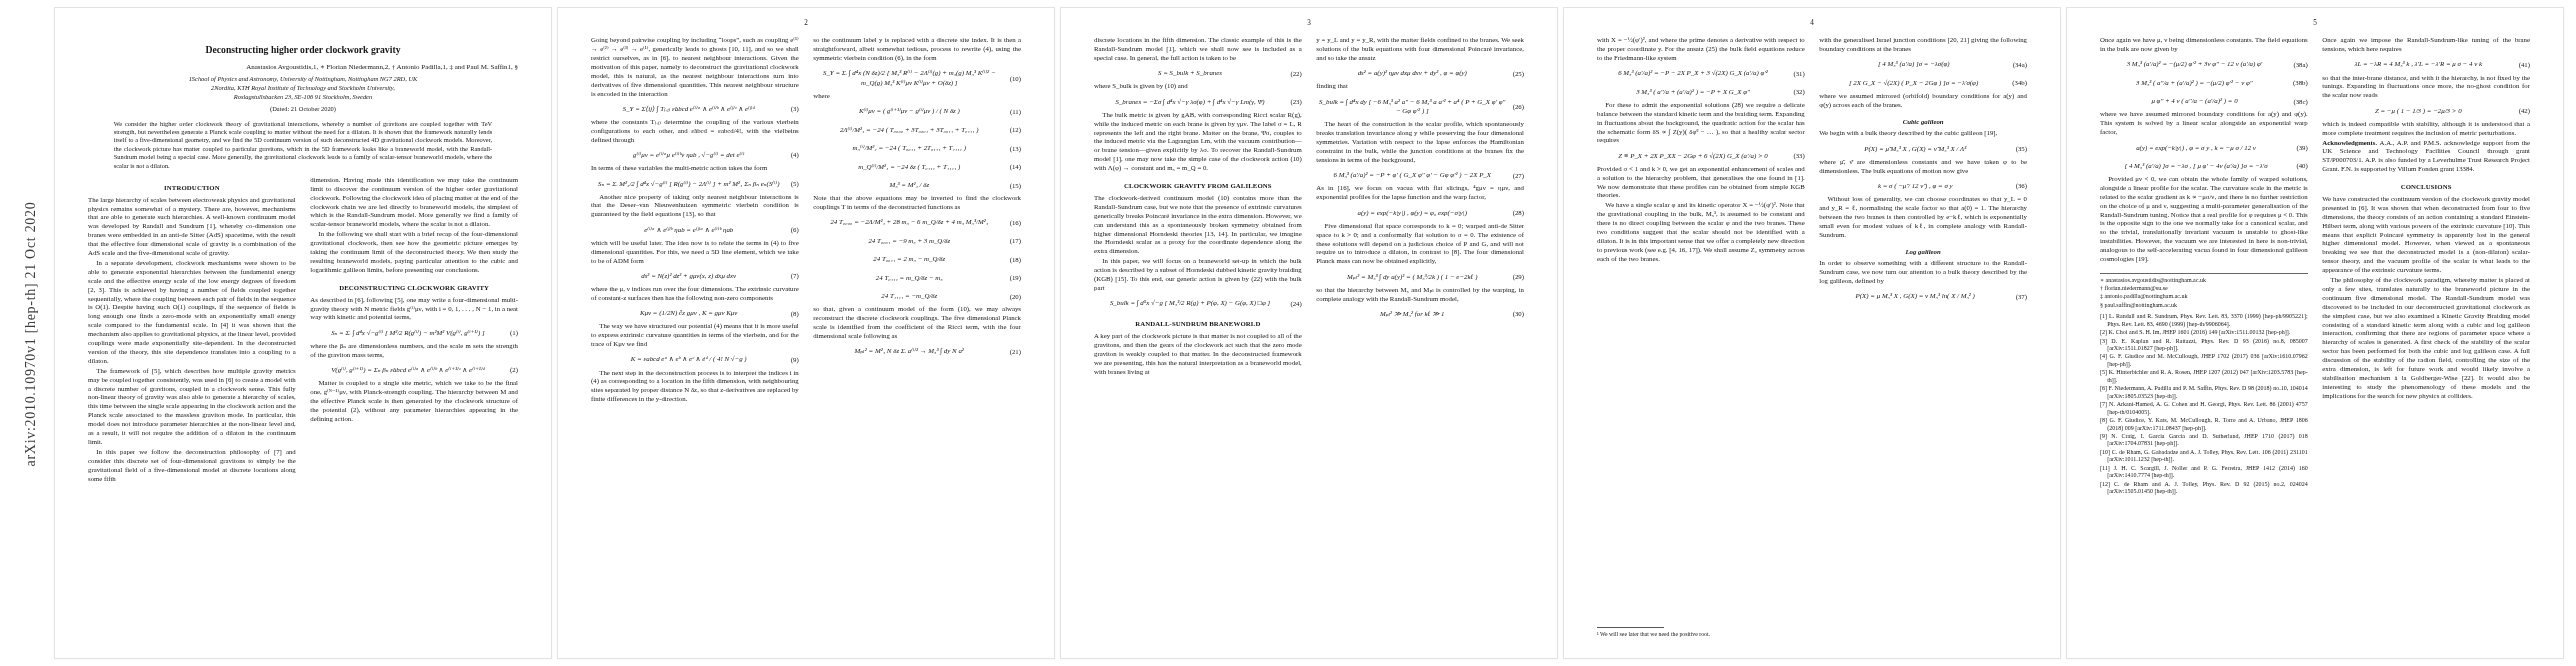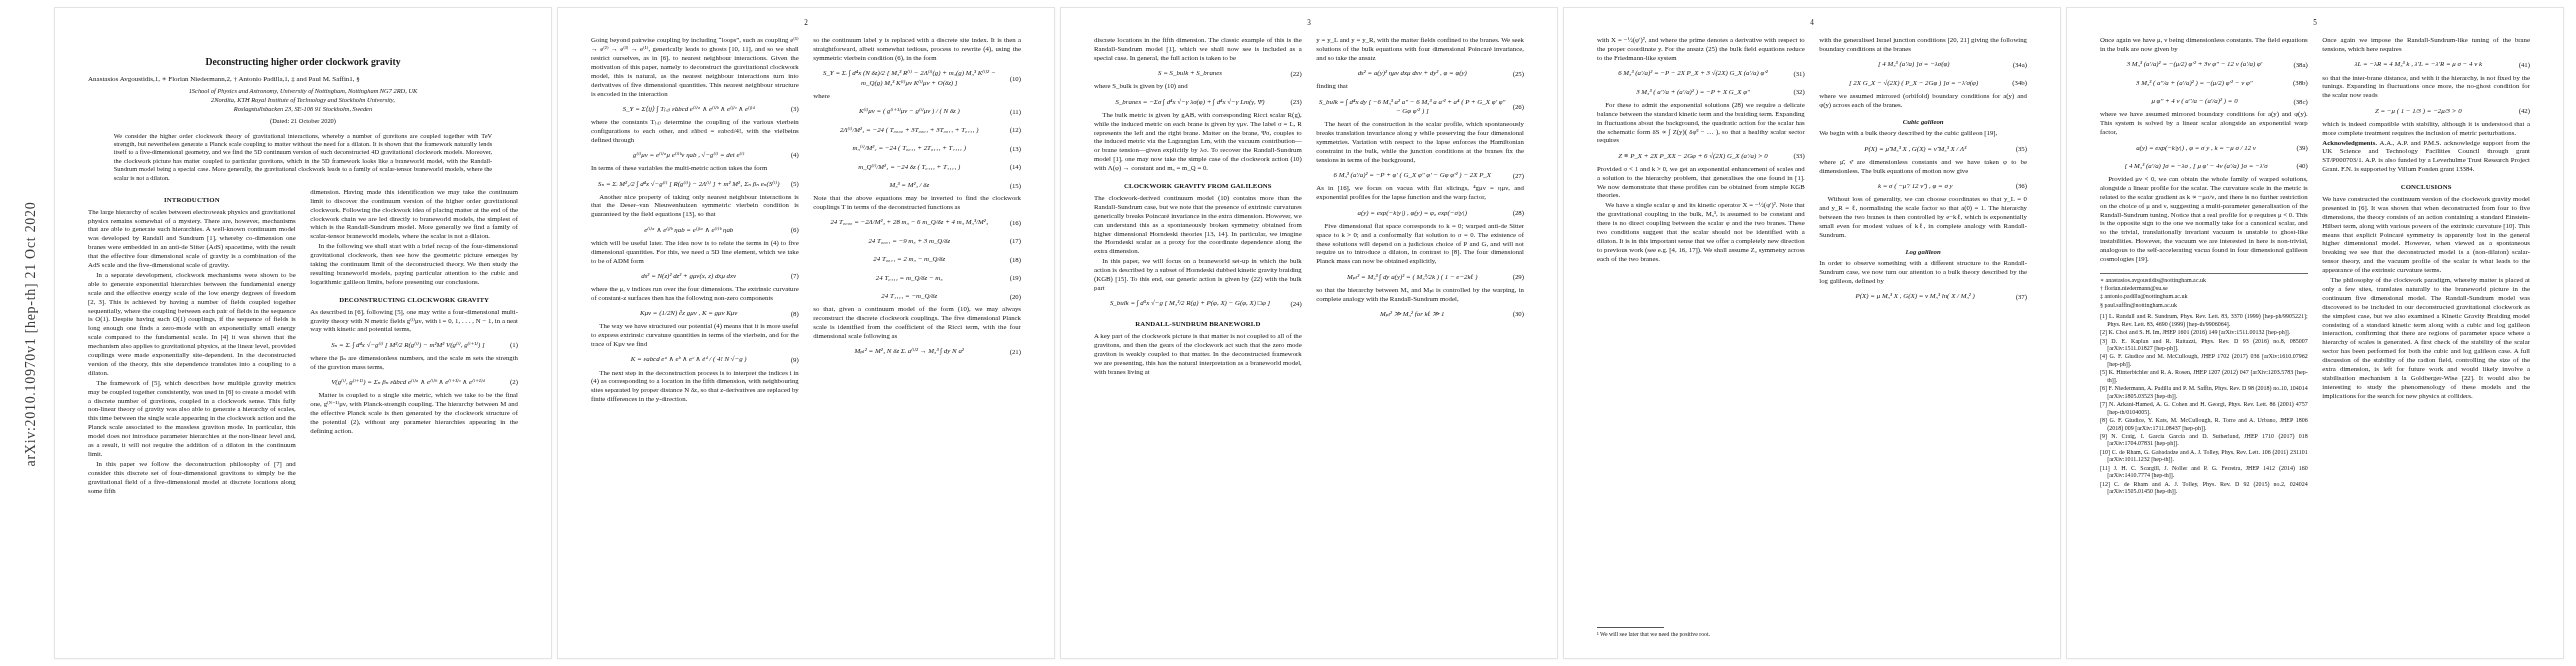--- a/index.html
+++ b/index.html
@@ -8,22 +8,22 @@
 
   .stamp{position:absolute;top:50%;left:31px;transform:translate(-50%,-50%) rotate(-90deg);
          white-space:nowrap;font-size:14px;color:#3c3c3c;letter-spacing:0.7px;}
 
   .pages{position:absolute;left:54px;top:7.2px;display:flex;gap:5px;}
   .page{width:498px;height:652px;background:#ffffff;border:0.6px solid #e3e3e3;
         box-shadow:0 0.6px 2.8px rgba(0,0,0,0.05);box-sizing:border-box;
         padding:28px 33px 20px;display:flex;flex-direction:column;position:relative;overflow:hidden;}
   .pagenum{position:absolute;top:11px;left:0;right:0;text-align:center;font-size:7.2px;}
 
-  .title{text-align:center;font-size:9.7px;font-weight:700;margin-top:20px;}
-  .authors{text-align:left;font-size:7px;margin-top:7.8px;margin-bottom:4px;}
+  .title{text-align:center;font-size:9.7px;font-weight:700;margin-top:8px;}
+  .authors{text-align:right;font-size:7px;margin-top:7.8px;margin-bottom:4px;}
   .affil{text-align:center;font-style:italic;font-size:6.4px;line-height:1.38;}
   .date{text-align:center;font-size:6.4px;margin-top:3.9px;}
   .abstract{width:88%;margin:7.2px auto 5.6px;font-size:6.4px;line-height:1.32;text-align:justify;}
 
   .cols{flex:1;display:flex;gap:14.5px;min-height:0;}
   .col{flex:1;min-width:0;display:flex;flex-direction:column;overflow:hidden;}
 
   .para{font-size:6.8px;line-height:1.31;text-align:justify;text-indent:8.3px;margin:0 0 1.1px;}
   .para.ni{text-indent:0;}
   .h1{text-align:center;font-weight:700;font-size:6.8px;margin:7.8px 2.2px 5px;letter-spacing:0.1px;}

